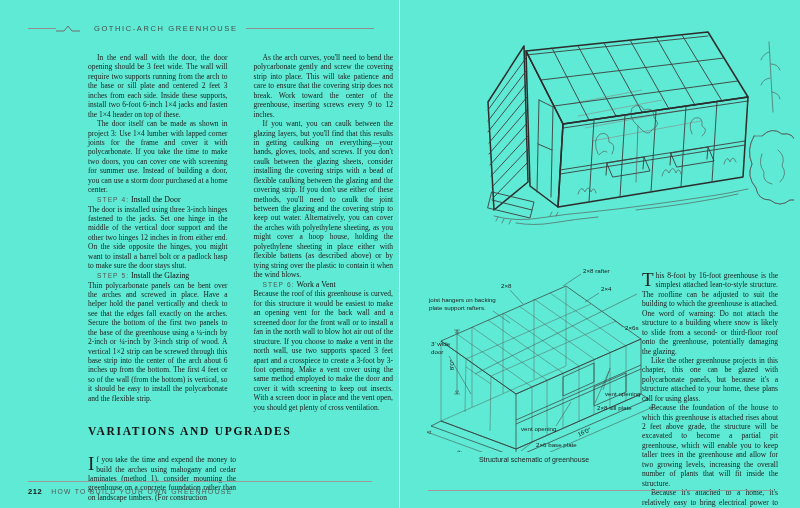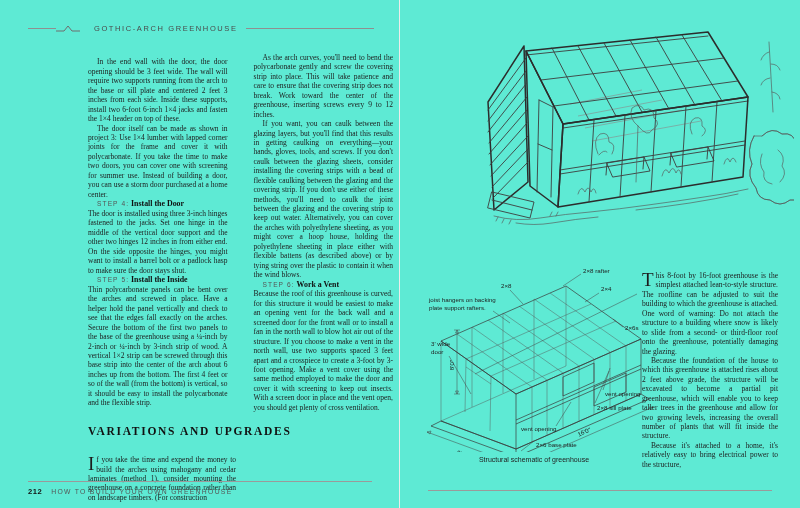--- a/index.html
+++ b/index.html
@@ -17,27 +17,27 @@
   .folio{position:absolute;bottom:12px;font-family:"Liberation Sans",sans-serif;font-size:6.8px;letter-spacing:1.3px;color:#555;}
   .folio .rule{border-top:1px solid #9a9a9a;margin-bottom:5px;}
   .folio-row{display:flex;align-items:baseline;gap:9px;}
   .folio .pagenum{font-weight:bold;color:#111;font-size:7.6px;letter-spacing:0.5px;}
   .folio-left{left:28px;right:28px;}
   .folio-right{left:28px;right:28px;}
   .folio-right .folio-row{justify-content:flex-end;}
 
   
   .body-cols{position:absolute;top:53px;left:88px;width:305px;}
-  .cols{display:flex;gap:26px;align-items:center;}
+  .cols{display:flex;gap:26px;}
   .col{width:148px;text-align:justify;font-size:7.5px;line-height:1.26;}
   .col p{margin:0;text-indent:9px;}
   .col p.noindent{text-indent:0;}
   .step-head{margin:6px 0 1px;text-indent:0;text-align:left;}
   .step-label{font-family:"Liberation Sans",sans-serif;font-size:6.6px;letter-spacing:1.1px;color:#555;}
-  .step-title{font-weight:bold;font-size:7.9px;color:#101010;}
+  .step-title{font-weight:normal;font-size:7.9px;color:#101010;}
   .section-heading{margin:13px 0 18px;font-weight:bold;font-size:11.5px;letter-spacing:1.7px;color:#111;text-align:left;}
   .dropcap{float:left;font-size:19px;line-height:15px;padding:1px 2px 0 0;}
 
   
   .illustration{position:absolute;left:86px;top:4px;width:308px;height:224px;}
   .chapter-head{position:absolute;left:55px;right:24px;top:229px;}
   .chapter-title{font-weight:bold;font-size:17px;color:#0d0d0d;letter-spacing:0.2px;}
   .chapter-title .num{margin-right:13px;}
   .head-rule{display:flex;align-items:flex-end;margin-top:3px;}
   .head-rule .line{flex:1;height:1px;background:#777;}
@@ -79,21 +79,21 @@
         <div class="col">
           <p class="noindent" style="text-indent:9px;">In the end wall with the door, the door opening should be 3 feet wide. The wall will require two supports running from the arch to the base or sill plate and centered 2 feet 3 inches from each side. Inside these supports, install two 6-foot 6-inch 1×4 jacks and fasten the 1×4 header on top of these.</p>
           <p>The door itself can be made as shown in project 3: Use 1×4 lumber with lapped corner joints for the frame and cover it with polycarbonate. If you take the time to make two doors, you can cover one with screening for summer use. Instead of building a door, you can use a storm door purchased at a home center.</p>
           <p class="step-head">
             <span class="step-label">STEP 4:</span>
             <span class="step-title">Install the Door</span>
           </p>
           <p class="noindent">The door is installed using three 3-inch hinges fastened to the jacks. Set one hinge in the middle of the vertical door support and the other two hinges 12 inches in from either end. On the side opposite the hinges, you might want to install a barrel bolt or a padlock hasp to make sure the door stays shut.</p>
           <p class="step-head">
             <span class="step-label">STEP 5:</span>
-            <span class="step-title">Install the Inside</span>
+            <span class="step-title">Install the Glazing</span>
           </p>
           <p class="noindent">Thin polycarbonate panels can be bent over the arches and screwed in place. Have a helper hold the panel vertically and check to see that the edges fall exactly on the arches. Secure the bottom of the first two panels to the base of the greenhouse using a ¼-inch by 2-inch or ¼-inch by 3-inch strip of wood. A vertical 1×2 strip can be screwed through this base strip into the center of the arch about 6 inches up from the bottom. The first 4 feet or so of the wall (from the bottom) is vertical, so it should be easy to install the polycarbonate and the flexible strip.</p>
         </div>
         <div class="col">
           <p>As the arch curves, you'll need to bend the polycarbonate gently and screw the covering strip into place. This will take patience and care to ensure that the covering strip does not break. Work toward the center of the greenhouse, inserting screws every 9 to 12 inches.</p>
           <p>If you want, you can caulk between the glazing layers, but you'll find that this results in getting caulking on everything—your hands, gloves, tools, and screws. If you don't caulk between the glazing sheets, consider installing the covering strips with a bead of flexible caulking between the glazing and the covering strip. If you don't use either of these methods, you'll need to caulk the joint between the glazing and the covering strip to keep out water. Alternatively, you can cover the arches with polyethylene sheeting, as you might cover a hoop house, holding the polyethylene sheeting in place either with flexible battens (as described above) or by tying string over the plastic to contain it when the wind blows.</p>
           <p class="step-head">
             <span class="step-label">STEP 6:</span>
             <span class="step-title">Work a Vent</span>
           </p>
@@ -222,20 +222,21 @@
         <text class="sc-label" x="192" y="132">vent opening</text>
         <text class="sc-label" x="184" y="146">2×8 sill plate</text>
         <text class="sc-label" x="108" y="167">vent opening</text>
         <text class="sc-label" x="123" y="183">2×6 base plate</text>
       </g>
     </svg>
     <div class="schematic-caption">Structural schematic of greenhouse</div>
 
     <div class="rp-text">
       <p class="noindent"><span class="dropcap">T</span><span>his 8-foot by 16-foot greenhouse is the simplest attached lean-to-style structure. The roofline can be adjusted to suit the building to which the greenhouse is attached. One word of warning: Do not attach the structure to a building where snow is likely to slide from a second- or third-floor roof onto the greenhouse, potentially damaging the glazing.</span></p>
+      <p>Like the other greenhouse projects in this chapter, this one can be glazed with polycarbonate panels, but because it's a structure attached to your home, these plans call for using glass.</p>
       <p>Because the foundation of the house to which this greenhouse is attached rises about 2 feet above grade, the structure will be excavated to become a partial pit greenhouse, which will enable you to keep taller trees in the greenhouse and allow for two growing levels, increasing the overall number of plants that will fit inside the structure.</p>
       <p>Because it's attached to a home, it's relatively easy to bring electrical power to the structure,</p>
     </div>
 
     <div class="folio folio-right">
       <div class="rule"></div>
     </div>
   </div>
 </div>
 

